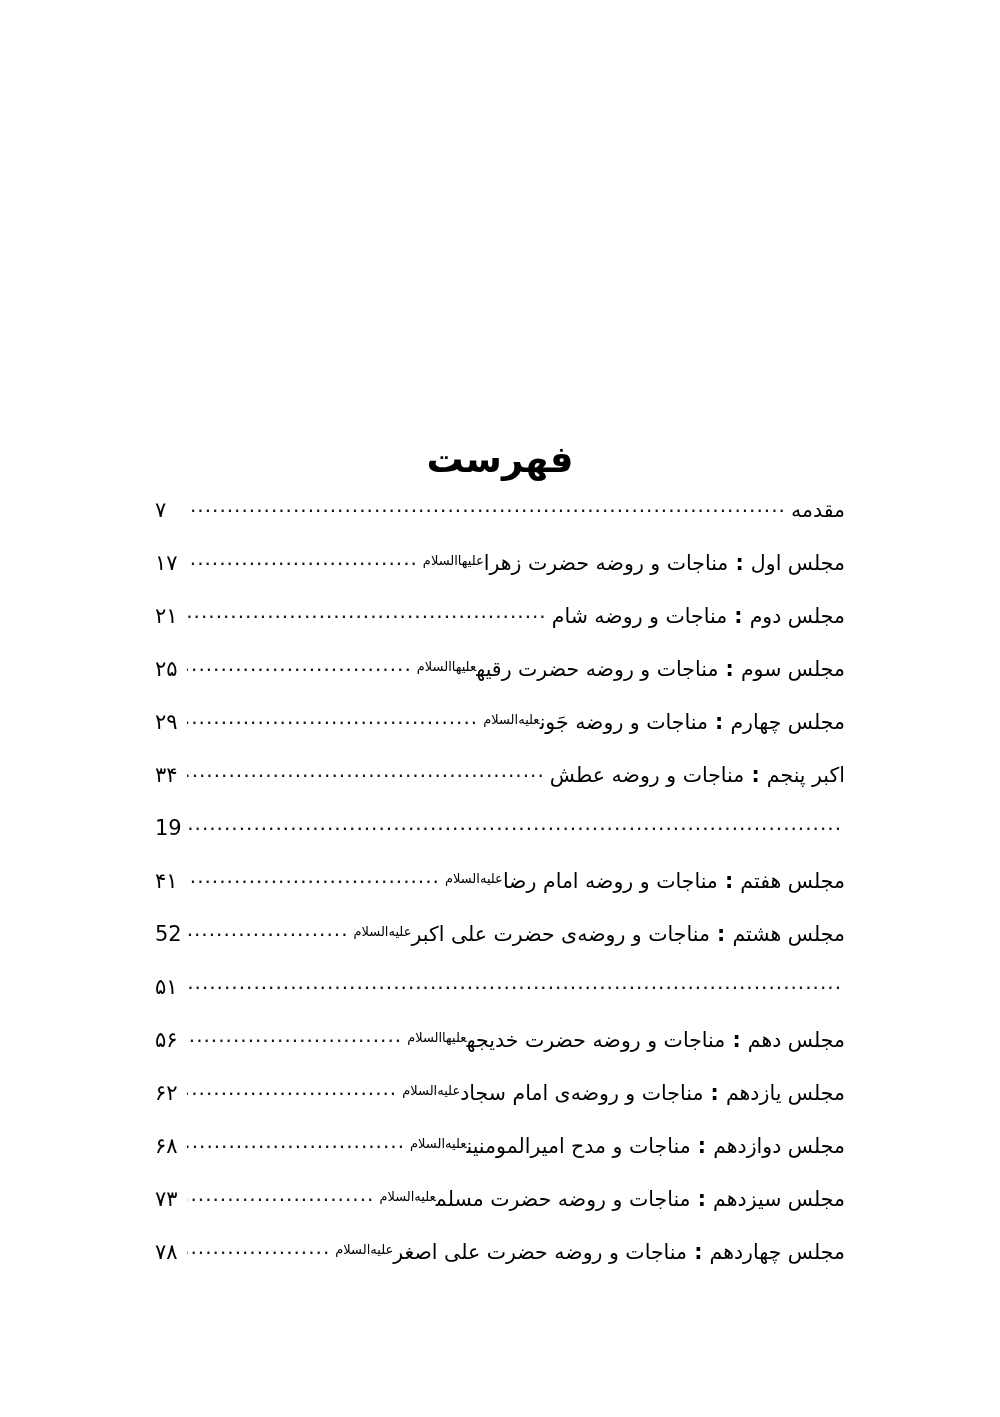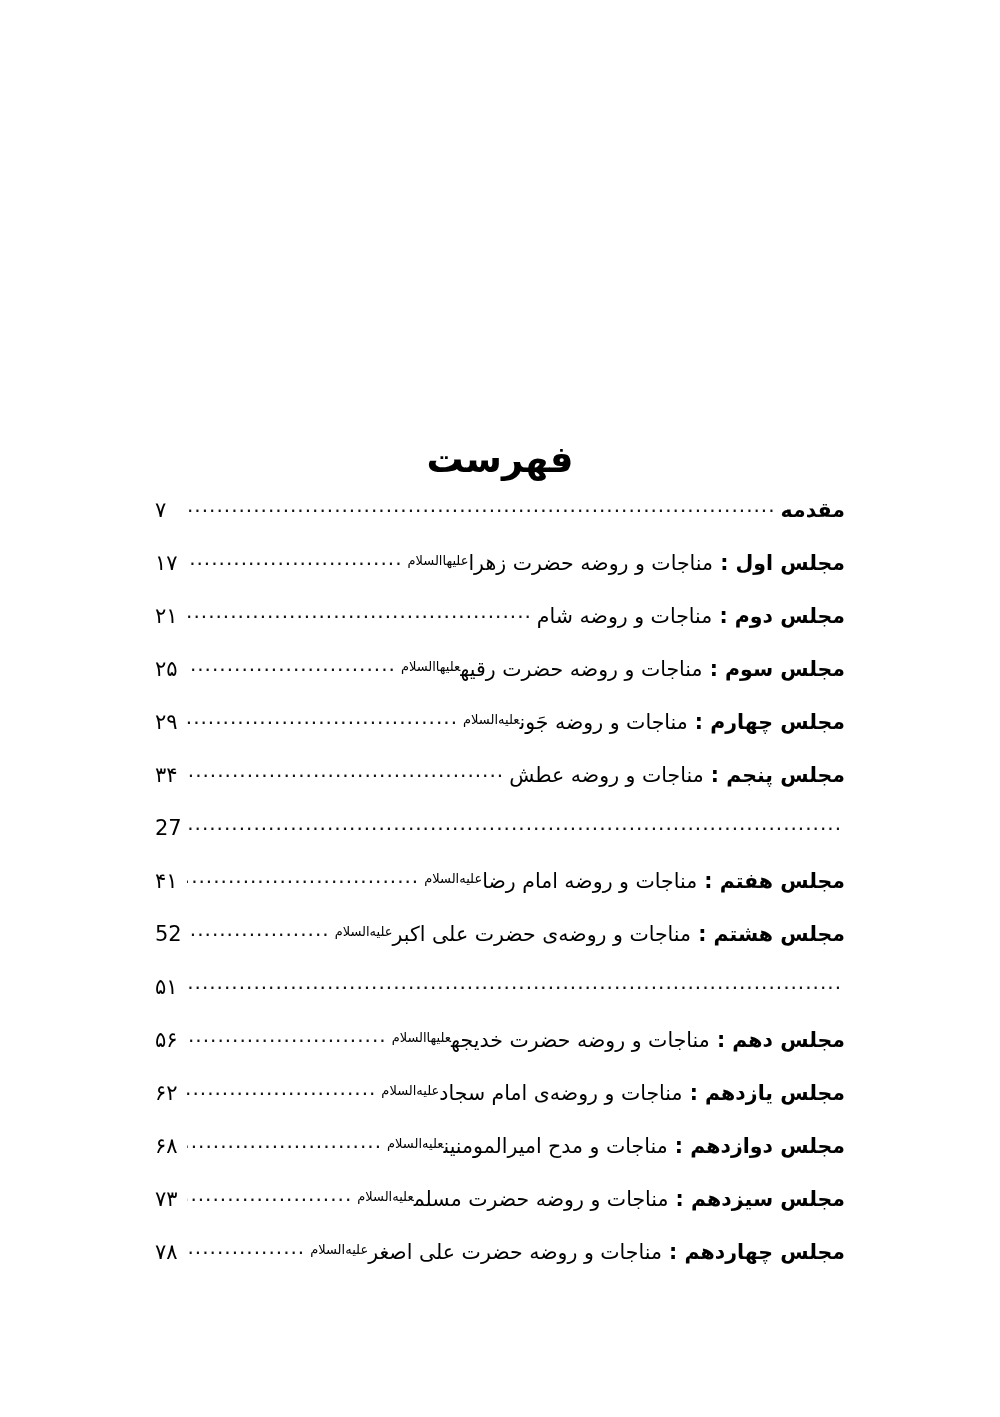--- a/index.html
+++ b/index.html
@@ -62,21 +62,21 @@
   .toc-text {
     flex: 0 0 auto;
     font-size: 20.5px;
     line-height: 1.15;
     direction: rtl;
     unicode-bidi: isolate;
     padding-left: 2px;
   }
 
   .toc-label {
-    font-weight: bold;
+    font-weight: normal;
   }
   .toc-sep {
     font-weight: bold;
   }
   .toc-desc {
     font-weight: normal;
   }
   .honor {
     font-size: 13px;
     vertical-align: 0.38em;
@@ -146,27 +146,27 @@
         <span class="toc-text"><span class="toc-label">مجلس سوم</span><span class="toc-sep"> : </span><span class="toc-desc">مناجات و روضه حضرت رقیه</span><span class="honor">علیهاالسلام</span></span>
         <span class="toc-dots"></span>
         <span class="toc-page">۲۵</span>
       </div>
       <div class="toc-row">
         <span class="toc-text"><span class="toc-label">مجلس چهارم</span><span class="toc-sep"> : </span><span class="toc-desc">مناجات و روضه جَون</span><span class="honor">علیه‌السلام</span></span>
         <span class="toc-dots"></span>
         <span class="toc-page">۲۹</span>
       </div>
       <div class="toc-row">
-        <span class="toc-text"><span class="toc-label">مجلس پنجم</span><span class="toc-sep"> : </span><span class="toc-desc">مناجات و روضه عطش</span></span>
+        <span class="toc-text"><span class="toc-label">اکبر پنجم</span><span class="toc-sep"> : </span><span class="toc-desc">مناجات و روضه عطش</span></span>
         <span class="toc-dots"></span>
         <span class="toc-page">۳۴</span>
       </div>
       <div class="toc-row">
         <span class="toc-dots"></span>
-        <span class="toc-page">27</span>
+        <span class="toc-page">19</span>
       </div>
       <div class="toc-row">
         <span class="toc-text"><span class="toc-label">مجلس هفتم</span><span class="toc-sep"> : </span><span class="toc-desc">مناجات و روضه امام رضا</span><span class="honor">علیه‌السلام</span></span>
         <span class="toc-dots"></span>
         <span class="toc-page">۴۱</span>
       </div>
       <div class="toc-row">
         <span class="toc-text"><span class="toc-label">مجلس هشتم</span><span class="toc-sep"> : </span><span class="toc-desc">مناجات و روضه‌ی حضرت علی اکبر</span><span class="honor">علیه‌السلام</span></span>
         <span class="toc-dots"></span>
         <span class="toc-page">52</span>

